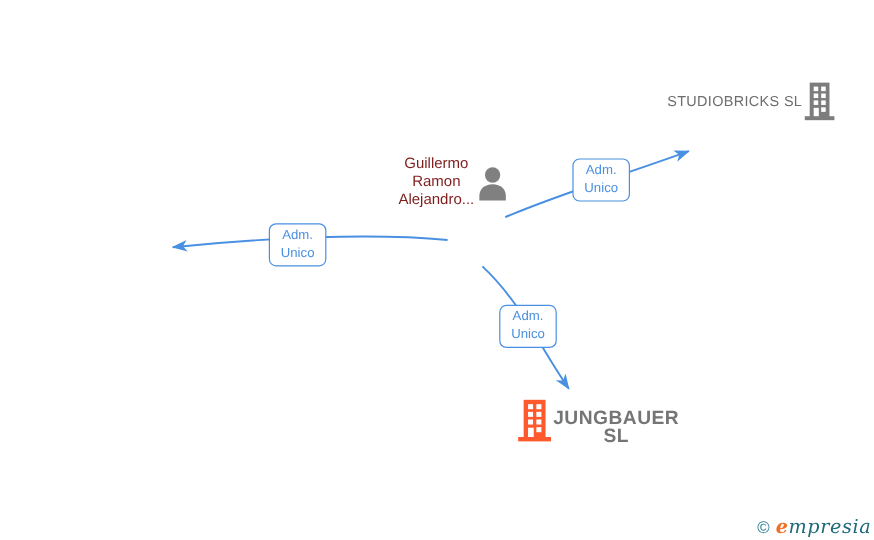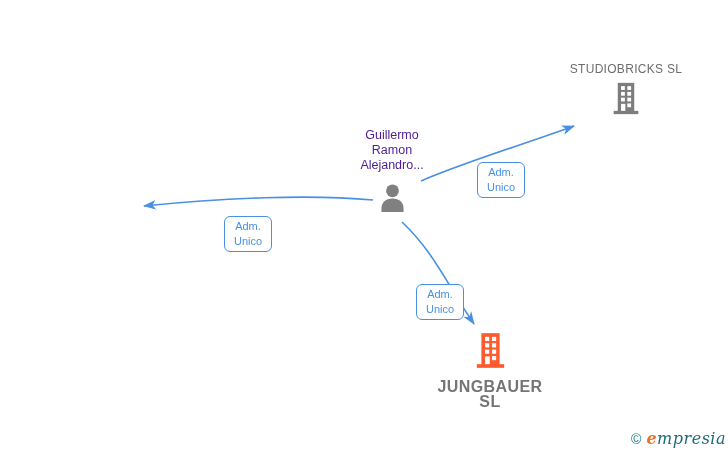--- a/index.html
+++ b/index.html
@@ -29,50 +29,49 @@
     border: 1.5px solid #4a90e2;
     border-radius: 6px;
     color: #4a90e2;
     font-size: 11px;
     line-height: 15px;
     display: flex;
     align-items: center;
     justify-content: center;
     text-align: center;
     white-space: pre-line;
-    margin-top: 30px;
   }
   .edge-label.l1 { left: 477px; top: 132px; }
   .edge-label.l2 { left: 224px; top: 186px; }
   .edge-label.l3 { left: 416px; top: 254px; }
 
   .node {
     position: absolute;
     display: flex;
-    flex-direction: column;
+    flex-direction: row;
     align-items: center;
     text-align: center;
   }
   .company-label {
     color: #6d6d6d;
     font-size: 12px;
     line-height: 14px;
     letter-spacing: 0.3px;
     white-space: pre;
   }
   .node.studiobricks { left: 556px; top: 62px; width: 140px; }
   .node.getloud     { left: 40px;  top: 179px; width: 120px; }
   .node.person-node { left: 332px; top: 128px; width: 120px; }
   .node.jungbauer   { left: 430px; top: 332px; width: 120px; }
 
   .building-icon { color: #7d7d7d; margin-top: 6px; }
   .building-icon.highlight { color: #ff5a2e; margin-top: 0; }
 
   .person-name {
-    color: #4c1d95;
+    color: #7f1d1d;
     font-size: 12.5px;
     line-height: 15px;
     white-space: pre-line;
   }
   .person-icon { color: #808080; margin-top: 9px; }
 
   .jungbauer-label {
     margin-top: 6px;
     color: #757575;
     font-size: 16px;

